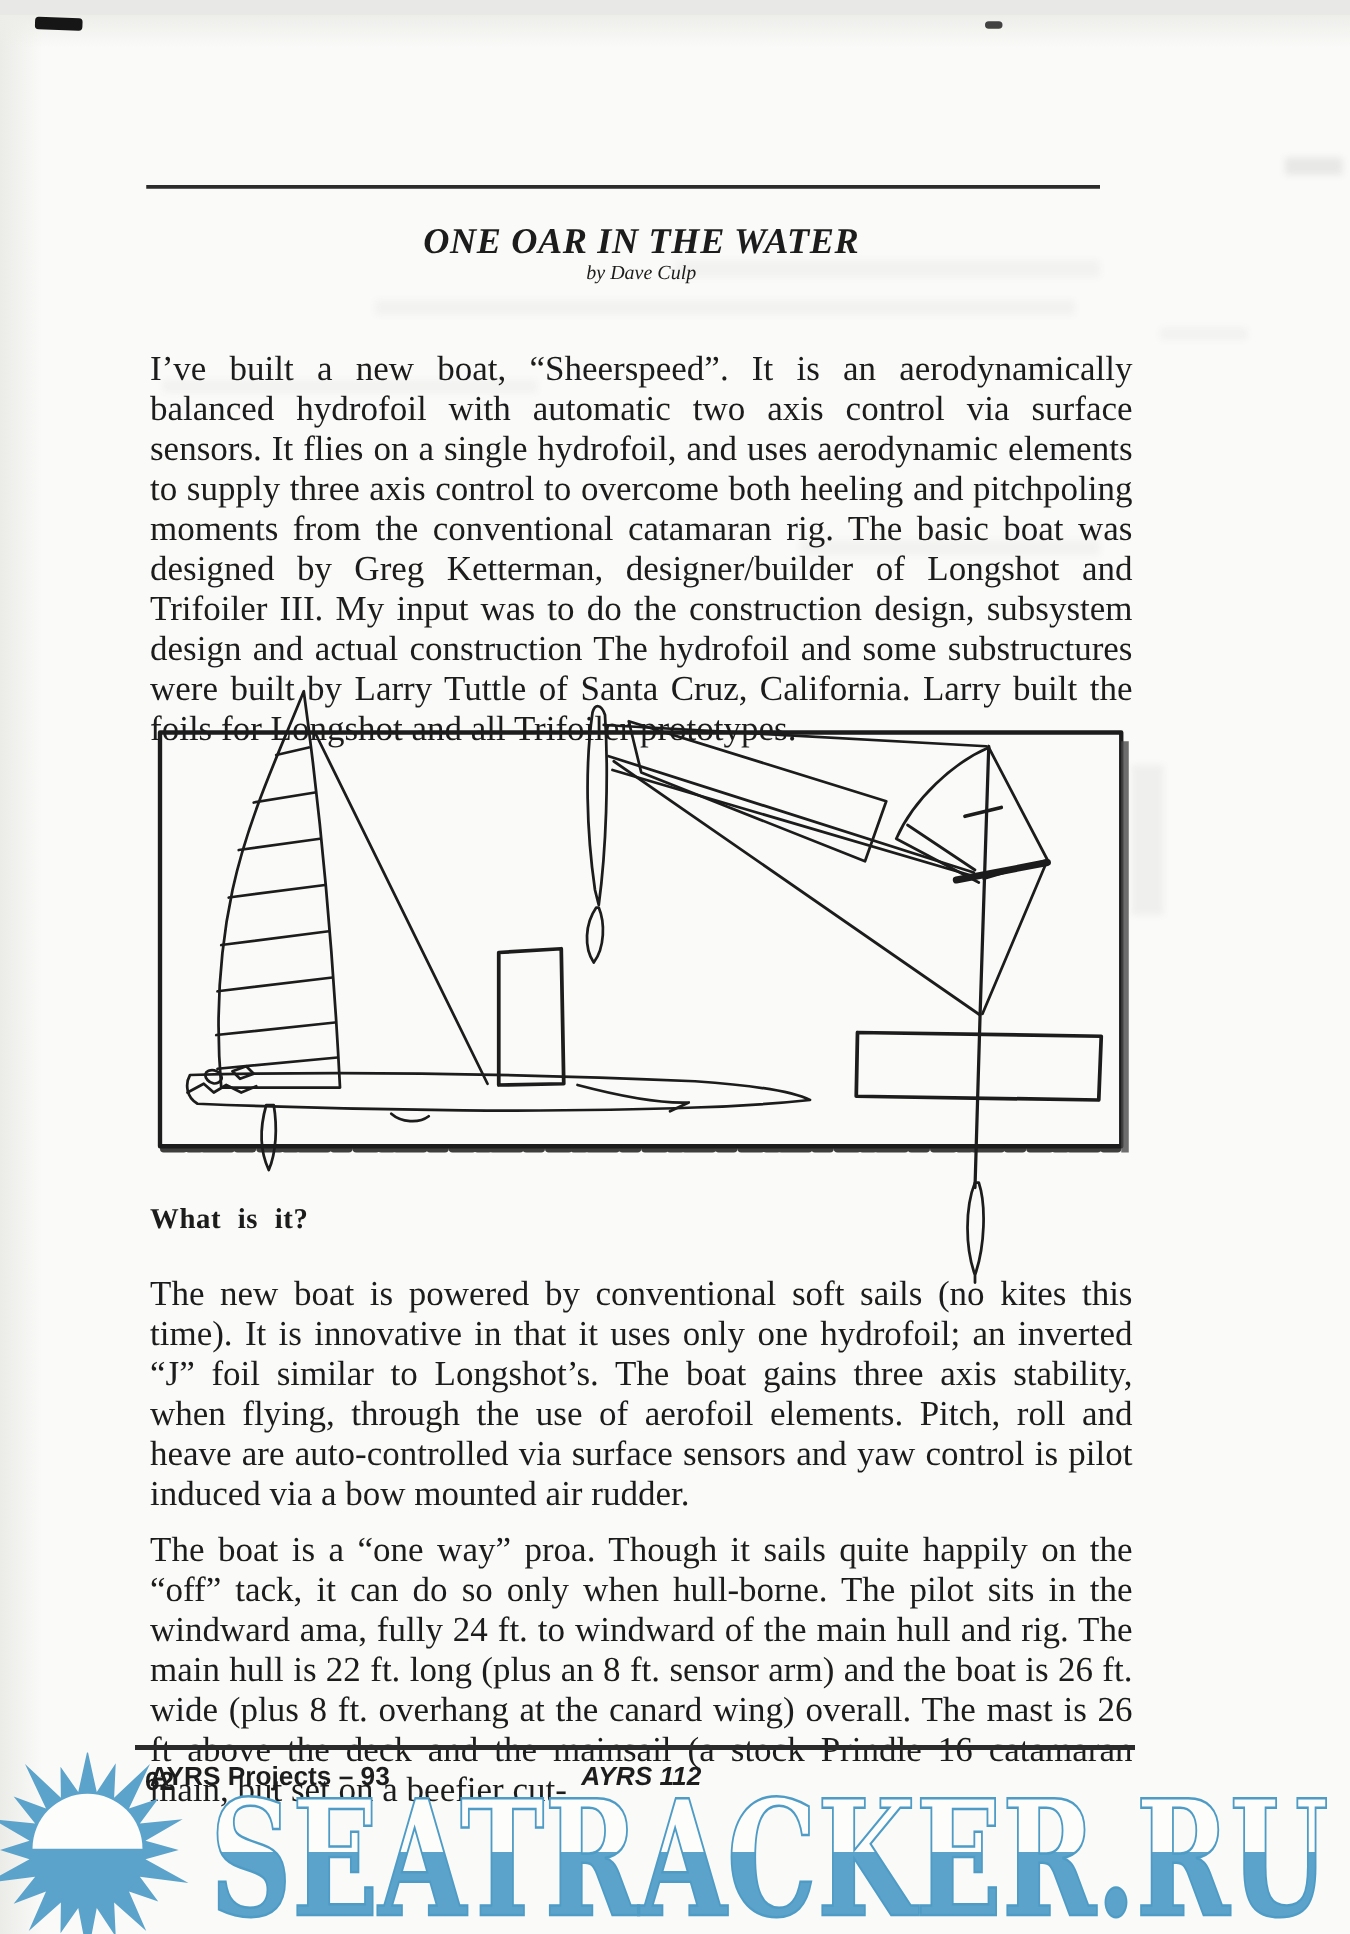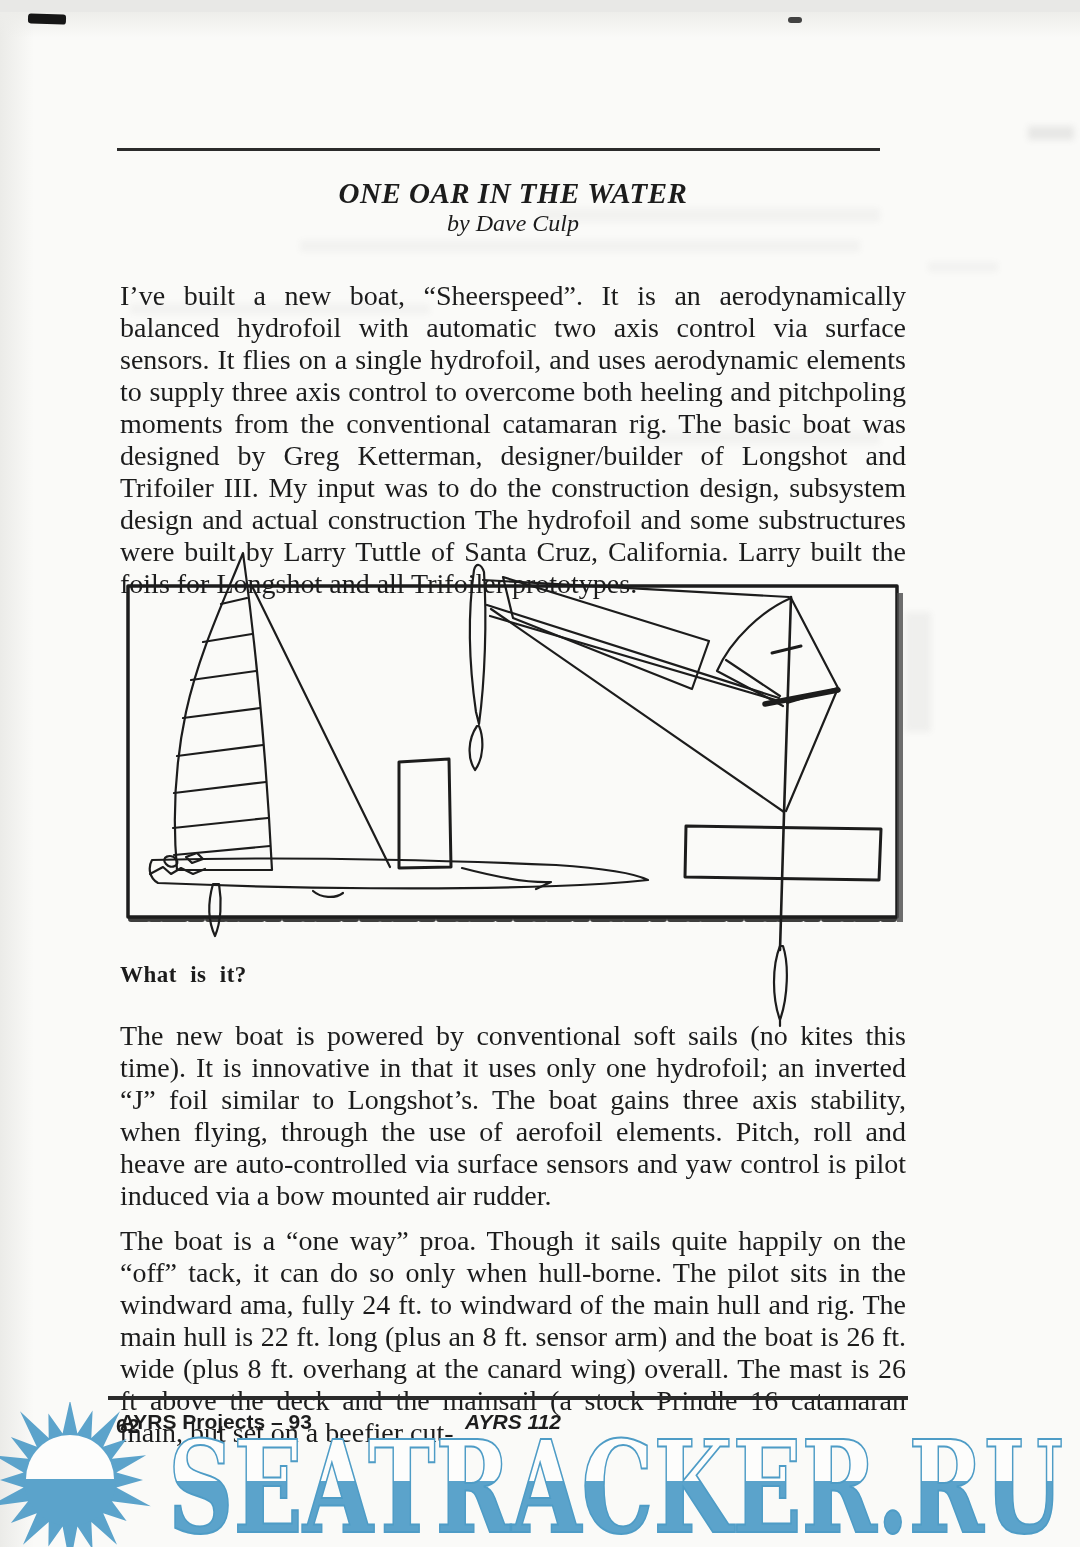--- a/index.html
+++ b/index.html
@@ -12,21 +12,21 @@
     background:linear-gradient(90deg,#ebebe8,rgba(250,250,248,0));}
   .edge-top{position:absolute;left:0;top:0;width:100%;height:26px;
     background:linear-gradient(180deg,#ededea,rgba(250,250,248,0));}
   .rule{position:absolute;background:#2b2b2b;}
   .title{
     position:absolute;left:120px;top:146px;width:786px;text-align:center;
     font-size:29px;font-weight:bold;font-style:italic;letter-spacing:.5px;
   }
   .byline{
     position:absolute;left:120px;top:198px;width:786px;text-align:center;
-    font-size:24px;font-style:italic;
+    font-size:16px;font-style:italic;
   }
   .body-par{
     position:absolute;left:120px;width:786px;
     font-size:28px;line-height:32px;text-align:justify;
   }
   .h2{
     position:absolute;left:120px;top:931px;
     font-size:23px;font-weight:bold;word-spacing:7px;letter-spacing:.5px;
   }
   .sketch{position:absolute;left:105px;top:535px;width:815px;height:485px;}

